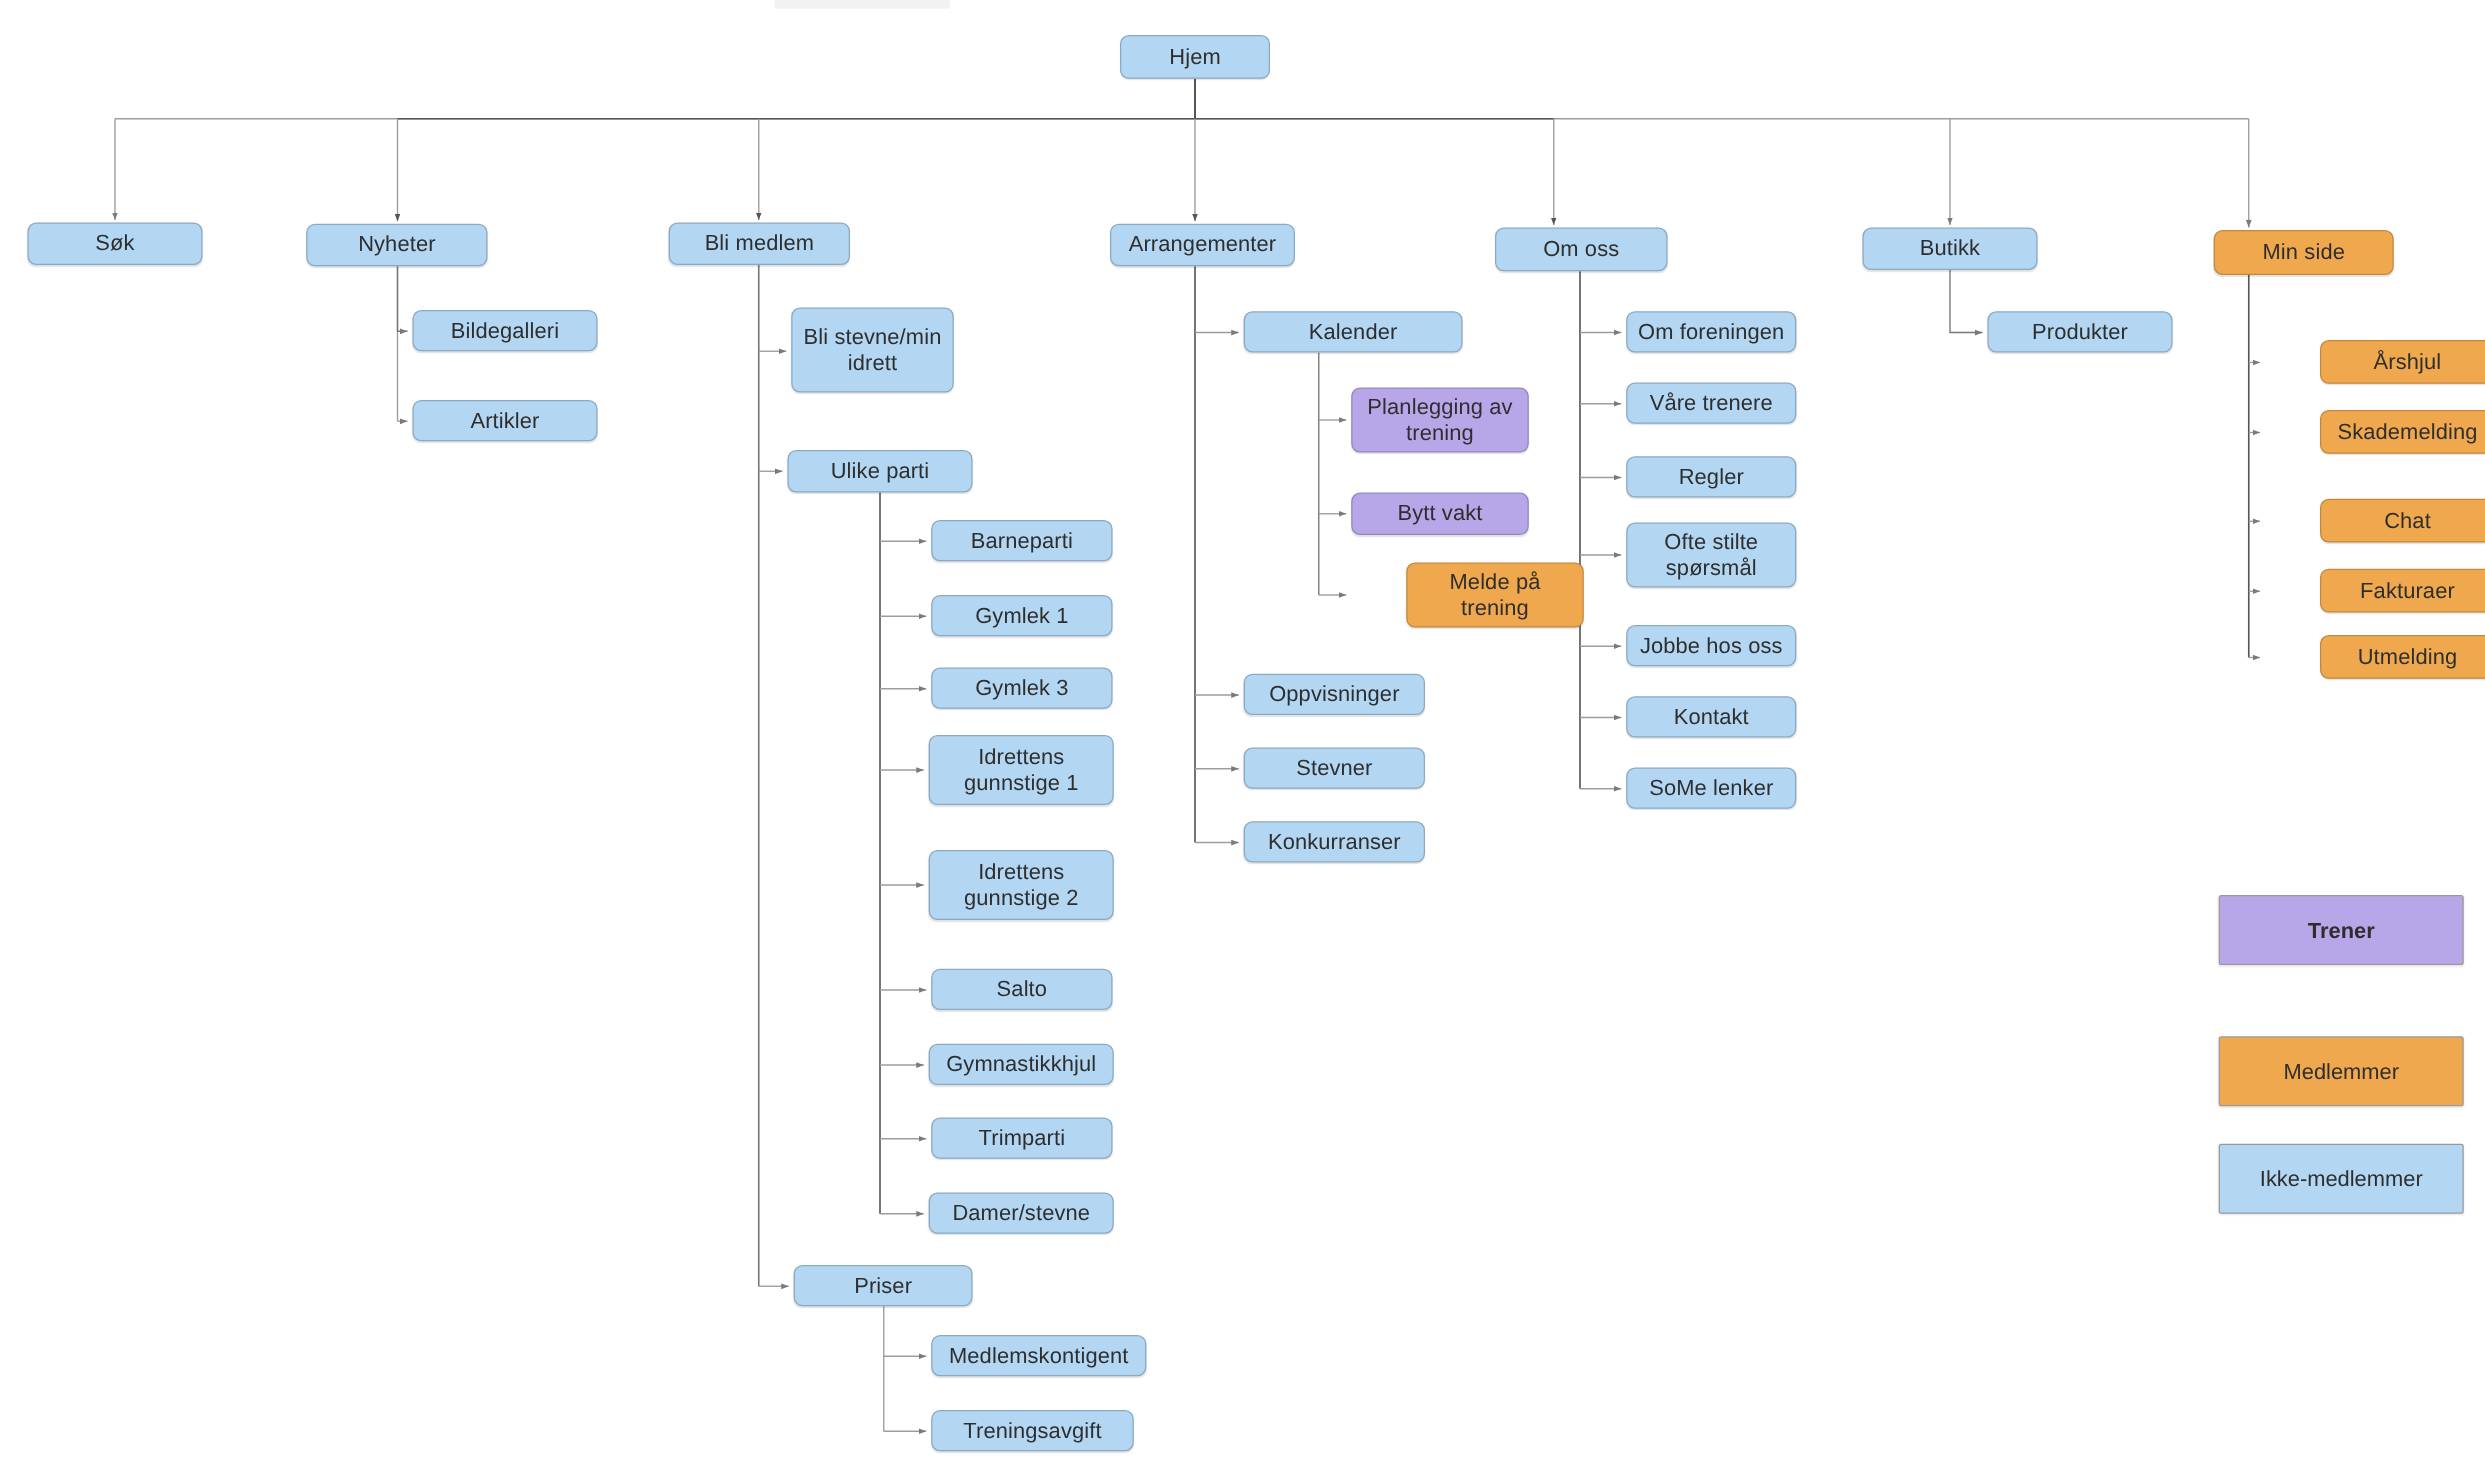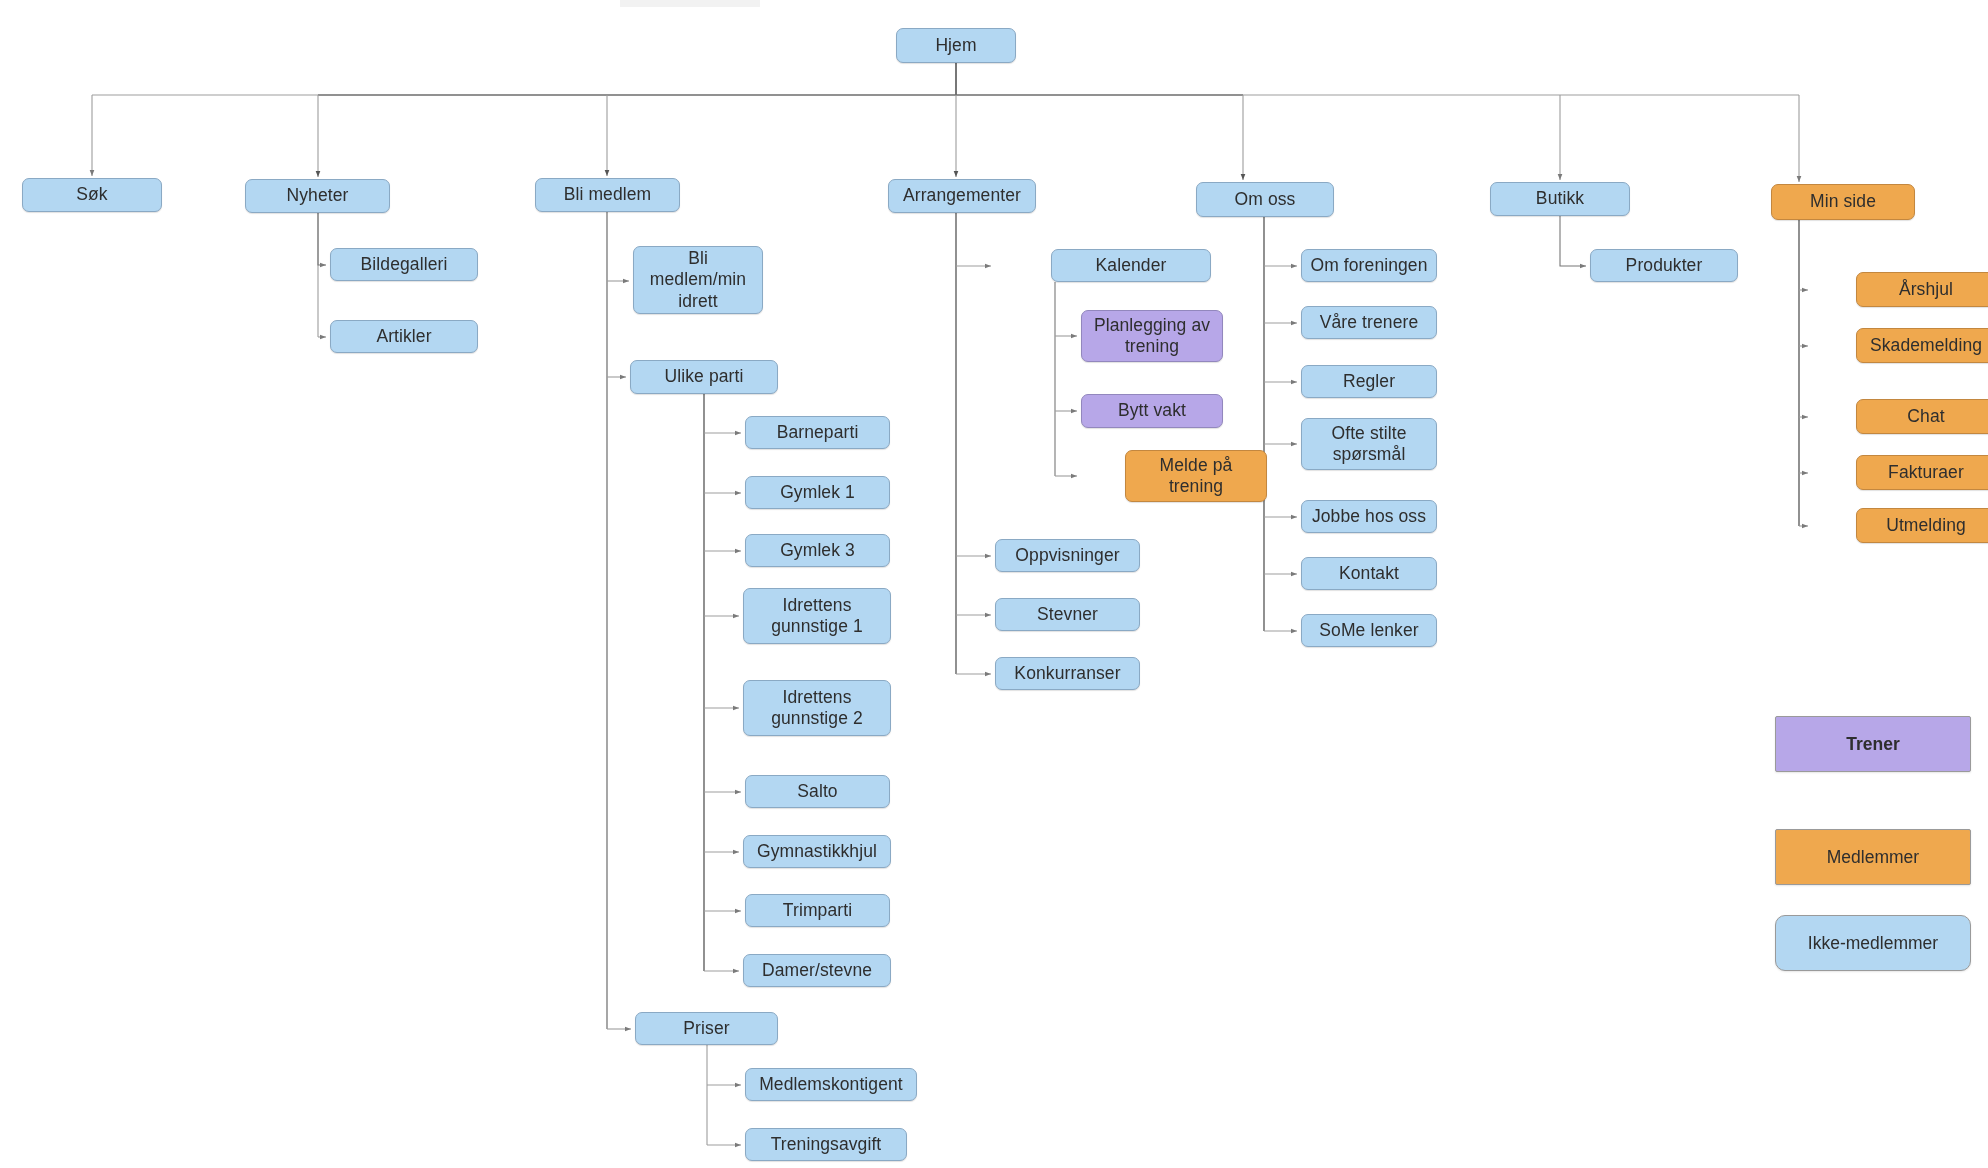--- a/index.html
+++ b/index.html
@@ -159,35 +159,35 @@
       <div class="node blue" style="left: 896px; top: 28px; width: 120px; height: 35px;">Hjem</div>
       <div class="node blue" style="left: 22px; top: 178px; width: 140px; height: 34px;">Søk</div>
       <div class="node blue" style="left: 245px; top: 179px; width: 145px; height: 34px;">Nyheter</div>
       <div class="node blue" style="left: 535px; top: 178px; width: 145px; height: 34px;">Bli medlem</div>
       <div class="node blue" style="left: 888px; top: 179px; width: 148px; height: 34px;">Arrangementer</div>
       <div class="node blue" style="left: 1196px; top: 182px; width: 138px; height: 35px;">Om oss</div>
       <div class="node blue" style="left: 1490px; top: 182px; width: 140px; height: 34px;">Butikk</div>
       <div class="node orange" style="left: 1727px; top: 184px; width: 144px; height: 36px;">Min side</div>
       <div class="node blue" style="left: 330px; top: 248px; width: 148px; height: 33px;">Bildegalleri</div>
       <div class="node blue" style="left: 330px; top: 320px; width: 148px; height: 33px;">Artikler</div>
-      <div class="node blue" style="left: 633px; top: 246px; width: 130px; height: 68px;">Bli medlem/min idrett</div>
+      <div class="node blue" style="left: 633px; top: 246px; width: 130px; height: 68px;">Bli stevne/min idrett</div>
       <div class="node blue" style="left: 630px; top: 360px; width: 148px; height: 34px;">Ulike parti</div>
       <div class="node blue" style="left: 745px; top: 416px; width: 145px; height: 33px;">Barneparti</div>
       <div class="node blue" style="left: 745px; top: 476px; width: 145px; height: 33px;">Gymlek 1</div>
       <div class="node blue" style="left: 745px; top: 534px; width: 145px; height: 33px;">Gymlek 3</div>
       <div class="node blue" style="left: 743px; top: 588px; width: 148px; height: 56px;">Idrettens gunnstige 1</div>
       <div class="node blue" style="left: 743px; top: 680px; width: 148px; height: 56px;">Idrettens gunnstige 2</div>
       <div class="node blue" style="left: 745px; top: 775px; width: 145px; height: 33px;">Salto</div>
       <div class="node blue" style="left: 743px; top: 835px; width: 148px; height: 33px;">Gymnastikkhjul</div>
       <div class="node blue" style="left: 745px; top: 894px; width: 145px; height: 33px;">Trimparti</div>
       <div class="node blue" style="left: 743px; top: 954px; width: 148px; height: 33px;">Damer/stevne</div>
       <div class="node blue" style="left: 635px; top: 1012px; width: 143px; height: 33px;">Priser</div>
       <div class="node blue" style="left: 745px; top: 1068px; width: 172px; height: 33px;">Medlemskontigent</div>
       <div class="node blue" style="left: 745px; top: 1128px; width: 162px; height: 33px;">Treningsavgift</div>
-      <div class="node blue" style="left: 1051px; top: 249px; width: 160px; height: 33px;">Kalender</div>
+      <div class="node blue" style="left: 995px; top: 249px; width: 175px; height: 33px;">Kalender</div>
       <div class="node purple" style="left: 1081px; top: 310px; width: 142px; height: 52px;">Planlegging av trening</div>
       <div class="node purple" style="left: 1081px; top: 394px; width: 142px; height: 34px;">Bytt vakt</div>
       <div class="node orange" style="left: 1081px; top: 450px; width: 142px; height: 52px;">Melde på trening</div>
       <div class="node blue" style="left: 995px; top: 539px; width: 145px; height: 33px;">Oppvisninger</div>
       <div class="node blue" style="left: 995px; top: 598px; width: 145px; height: 33px;">Stevner</div>
       <div class="node blue" style="left: 995px; top: 657px; width: 145px; height: 33px;">Konkurranser</div>
       <div class="node blue" style="left: 1301px; top: 249px; width: 136px; height: 33px;">Om foreningen</div>
       <div class="node blue" style="left: 1301px; top: 306px; width: 136px; height: 33px;">Våre trenere</div>
       <div class="node blue" style="left: 1301px; top: 365px; width: 136px; height: 33px;">Regler</div>
       <div class="node blue" style="left: 1301px; top: 418px; width: 136px; height: 52px;">Ofte stilte spørsmål</div>
@@ -197,15 +197,15 @@
       <div class="node blue" style="left: 1590px; top: 249px; width: 148px; height: 33px;">Produkter</div>
       <div class="node orange" style="left: 1812px; top: 272px; width: 140px; height: 35px;">Årshjul</div>
       <div class="node orange" style="left: 1812px; top: 328px; width: 140px; height: 35px;">Skademelding</div>
       <div class="node orange" style="left: 1812px; top: 399px; width: 140px; height: 35px;">Chat</div>
       <div class="node orange" style="left: 1812px; top: 455px; width: 140px; height: 35px;">Fakturaer</div>
       <div class="node orange" style="left: 1812px; top: 508px; width: 140px; height: 35px;">Utmelding</div>
     </div>
   <div id="legend-layer">
       <div class="legend-box purple" style="left: 1775px; top: 716px; width: 196px; height: 56px; font-weight: bold;">Trener</div>
       <div class="legend-box orange" style="left: 1775px; top: 815px; width: 196px; height: 56px;">Medlemmer</div>
-      <div class="legend-box blue" style="left: 1775px; top: 915px; width: 196px; height: 56px; border-radius: 10px;">Ikke-medlemmer</div>
+      <div class="legend-box blue" style="left: 1775px; top: 915px; width: 196px; height: 56px;">Ikke-medlemmer</div>
     </div>
 </div>
 
 </body></html>

